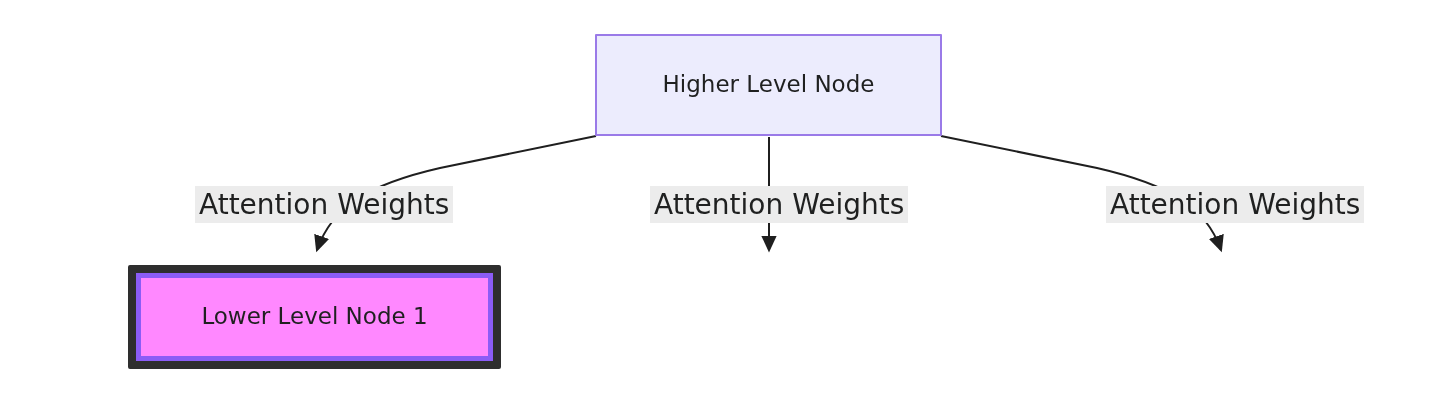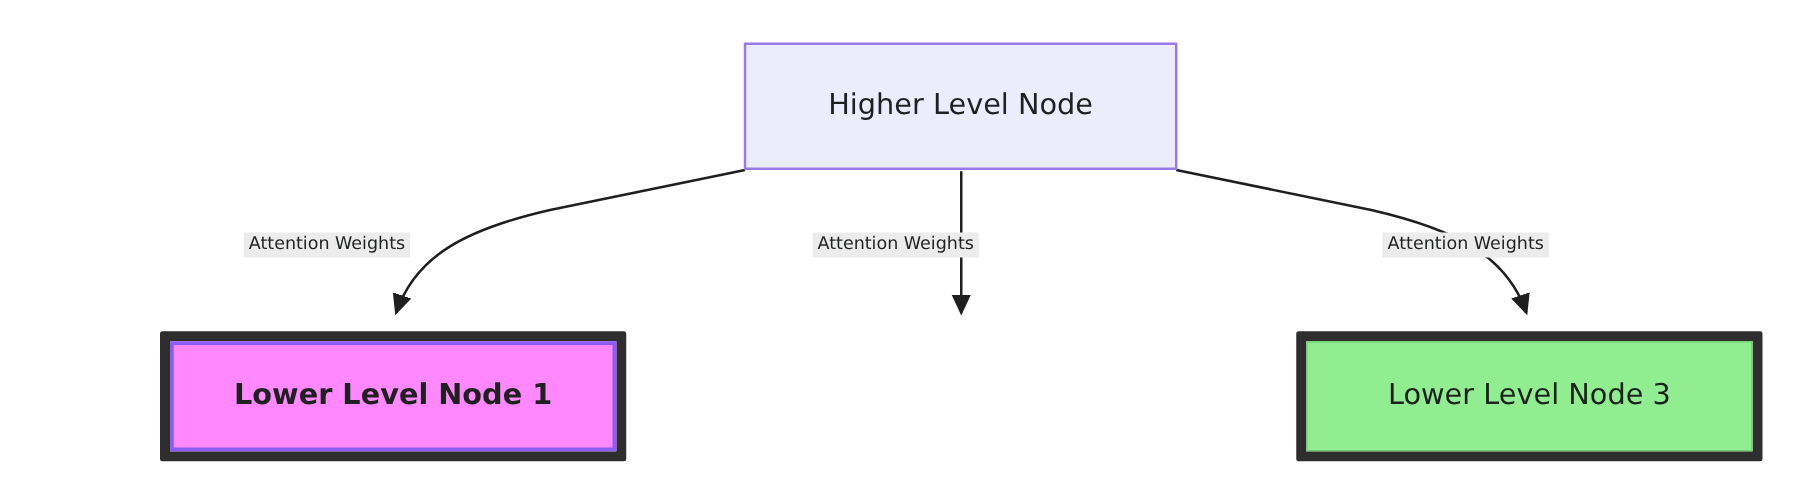--- a/index.html
+++ b/index.html
@@ -51,38 +51,37 @@
   .node-highlight .inner {
     position: absolute;
     left: 0; top: 0; right: 0; bottom: 0;
     display: flex;
     align-items: center;
     justify-content: center;
     box-sizing: border-box;
   }
   .node-pink .inner {
     background: #ff88ff;
-    border: 3px solid #8b5cf6;
-    font-weight: bold;
+    border: 5px solid #8b5cf6;
   }
   .node-green .inner {
     background: #90ee90;
     border: 1px solid #6dc96d;
   }
 
   #node-higher { left: 555px; top: 34px;  width: 347px; height: 102px; }
   #node-lower-1 { left: 88px;  top: 265px; width: 373px; height: 104px; }
   #node-lower-2 { left: 545px; top: 267px; width: 368px; height: 98px; }
   #node-lower-3 { left: 997px; top: 265px; width: 373px; height: 104px; }
 
   .edge-label {
     position: absolute;
     background: #ececec;
     color: #1f2020;
-    font-size: 14px;
+    font-size: 28px;
     line-height: 1.25;
     padding: 1px 4px;
     white-space: nowrap;
     box-sizing: border-box;
   }
   #edge-label-1 { left: 155px;  top: 186px; }
   #edge-label-2 { left: 610px;  top: 186px; }
   #edge-label-3 { left: 1066px; top: 186px; }
 </style>
 </head>
@@ -108,25 +107,20 @@
     <span class="node-label">Higher Level Node</span>
   </div>
 
   <div id="node-lower-1" class="node node-highlight node-pink">
     <span class="inner">
       <span class="node-label">Lower Level Node 1</span>
     </span>
   </div>
 
 
-  <div id="node-lower-3" class="node node-highlight node-green">
-    <span class="inner">
-      <span class="node-label">Lower Level Node 3</span>
-    </span>
-  </div>
 
   <div id="edge-label-1" class="edge-label">Attention Weights</div>
 
   <div id="edge-label-2" class="edge-label">Attention Weights</div>
 
   <div id="edge-label-3" class="edge-label">Attention Weights</div>
 
 </div>
 
 </body></html>

